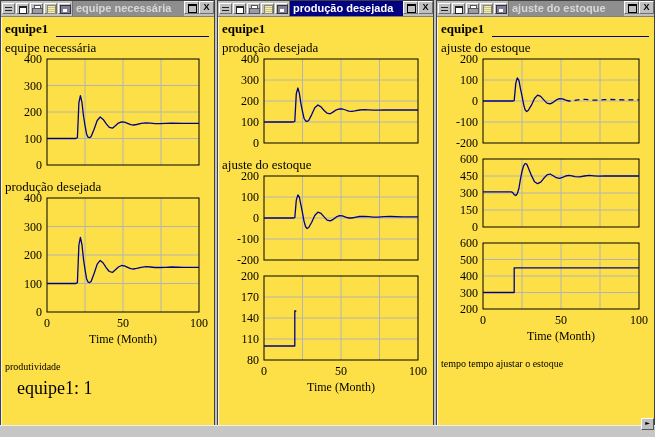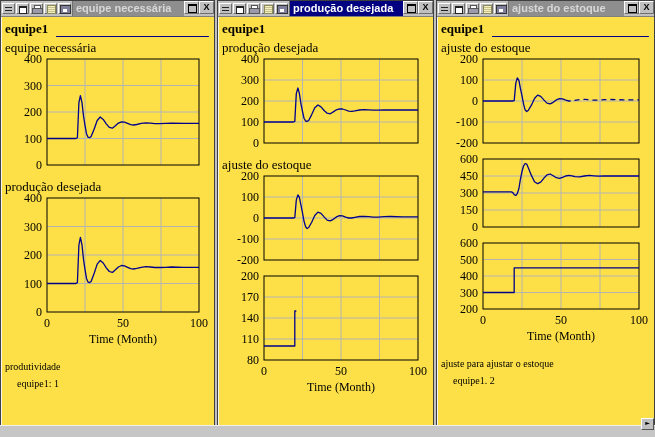--- a/index.html
+++ b/index.html
@@ -50,21 +50,21 @@
   }
   .maxglyph{position:absolute;left:3px;top:2px;width:7px;height:6px;border:1px solid #000;border-top-width:2px;}
   
   .content{padding:1px 2px 0 2px;}
   .legend-row{display:flex;align-items:flex-end;font-size:13px;padding:2px 0 1px 2px;height:17px;font-weight:bold;}
   .legend-line{flex:1;height:0;border-top:1px solid #00008b;margin:0 3px 0 8px;}
   .legend-line.hidden{border-top:none;}
   .chart-title{font-size:13px;padding:2px 0 0 2px;height:15px;}
   .chart{width:100%;}
   .footer-label{font-size:10px;padding:10px 0 0 2px;}
-  .footer-value{font-size:10px;padding:6px 0 0 14px;}
+  .footer-value{font-size:18px;padding:6px 0 0 14px;}
   svg text{font-family:"Liberation Serif","DejaVu Serif",serif;font-size:12px;fill:#000;}
   
   .bottom-strip{
     position:absolute;left:0;bottom:0;width:655px;height:11px;
     background:#c6c6c6;border-top:1px solid #efefef;
   }
   .scroll-btn{
     position:absolute;right:1px;bottom:7px;width:11px;height:10px;
     background:#c0c0c0;border:1px solid;border-color:#ffffff #555 #555 #ffffff;
     font-size:6px;line-height:8px;text-align:center;color:#000;
@@ -273,19 +273,18 @@
           <line x1="83" y1="4" x2="83" y2="70" stroke="#b4b4b4" stroke-width="1"></line>
           <line x1="122" y1="4" x2="122" y2="70" stroke="#b4b4b4" stroke-width="1"></line>
           <line x1="161" y1="4" x2="161" y2="70" stroke="#b4b4b4" stroke-width="1"></line>
           <rect x="44" y="4" width="156" height="66" fill="none" stroke="#000000" stroke-width="1"></rect>
           <polyline points="44.0,53.5 75.2,53.5 75.2,28.8 200.0,28.8" fill="none" stroke="#00008b" stroke-width="1.3" stroke-linejoin="round"></polyline>
           <text x="44.0" y="85" text-anchor="middle">0</text>
           <text x="122.0" y="85" text-anchor="middle">50</text>
           <text x="200.0" y="85" text-anchor="middle">100</text>
           <text x="122" y="101" text-anchor="middle" font-size="13">Time (Month)</text>
         </svg></div>
-    <div class="footer-label">ajuste para ajustar o estoque</div>
-    <div class="footer-value">equipe1. 2</div>
+    <div class="footer-label">tempo tempo ajustar o estoque</div>
   </div>
 </div>
 
 <div class="bottom-strip"></div>
 <div class="scroll-btn">►</div>
 
 </body></html>

